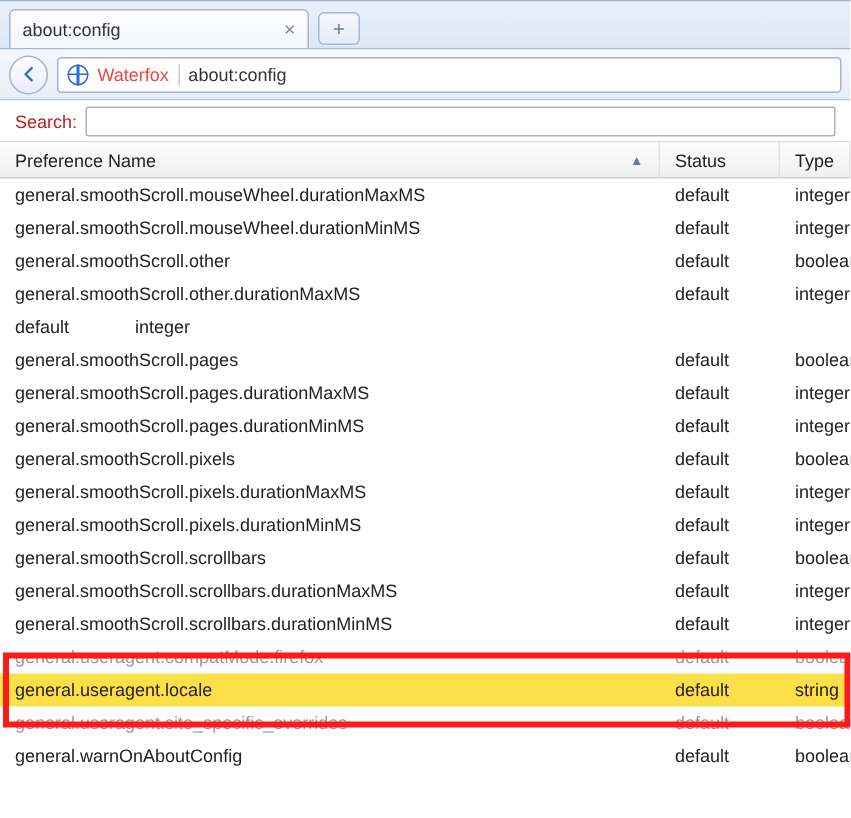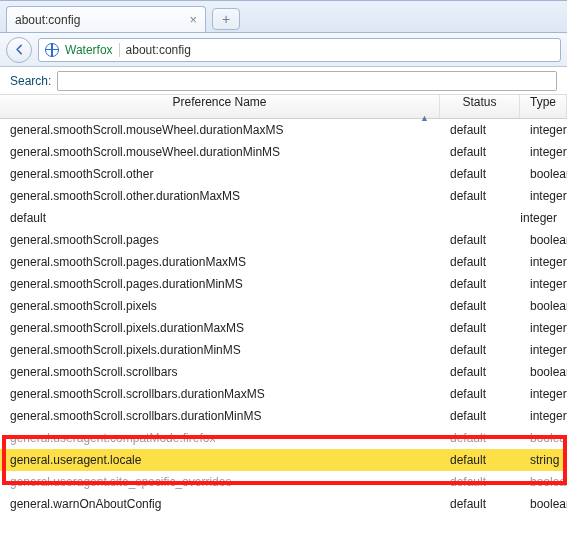--- a/index.html
+++ b/index.html
@@ -105,40 +105,40 @@
     left: 5px; top: -1px; width: 1.5px; height: 14px;
     background: #2a6bd4;
   }
   .globe::after {
     content: "";
     position: absolute;
     top: 5px; left: -1px; height: 1.5px; width: 14px;
     background: #2a6bd4;
   }
   .identity {
-    color: #15803d;
+    color: #ef4444;
     font-size: 12px;
     padding-right: 6px;
     border-right: 1px solid #ccc;
   }
   .urltext {
     font-size: 12px;
     color: #333;
   }
   
   .searchrow {
     height: 28px;
     display: flex;
     align-items: center;
     gap: 6px;
     padding: 0 10px;
     border-bottom: 1px solid #dcdcdc;
     background: #fff;
   }
-  .searchrow label { color: #0c4a6e; font-size: 12px; }
+  .searchrow label { color: #b91c1c; font-size: 12px; }
   .searchrow input {
     flex: 1;
     height: 20px;
     border: 1px solid #b0b0b0;
     border-radius: 2px;
     padding: 0 4px;
     font-family: inherit;
     font-size: 12px;
   }
   
@@ -154,25 +154,24 @@
     font-size: 12px;
     color: #222;
   }
   .thead .th {
     padding: 0 10px;
     border-right: 1px solid #e1e1e1;
     height: 100%;
     display: flex;
     align-items: center;
     gap: 4px;
-    flex-direction: column;
   }
   .col-name { width: 440px; }
   .col-status { width: 80px; }
-  .col-type { flex: 1; text-align: right; }
+  .col-type { flex: 1; }
   .sort-ind {
     color: #5b79a6;
     font-size: 9px;
     margin-left: auto;
   }
   .tbody { }
   .row {
     display: flex;
     height: 22px;
     align-items: center;

